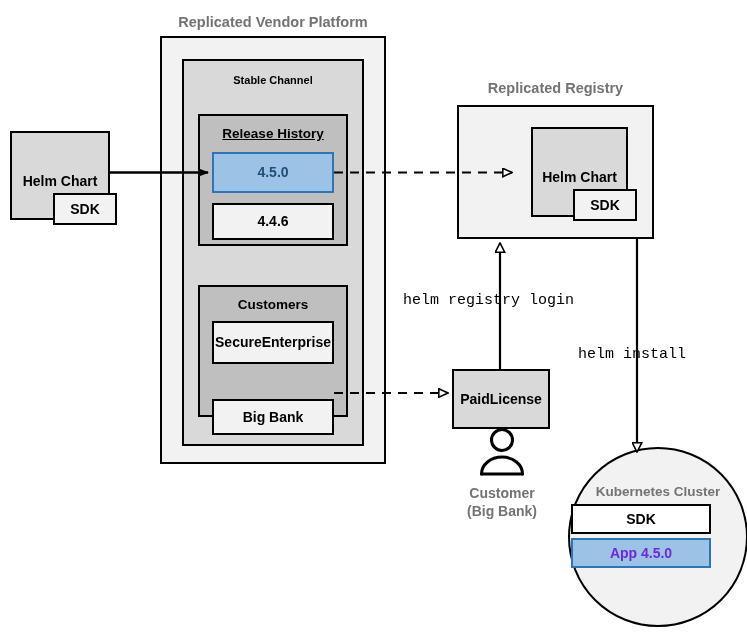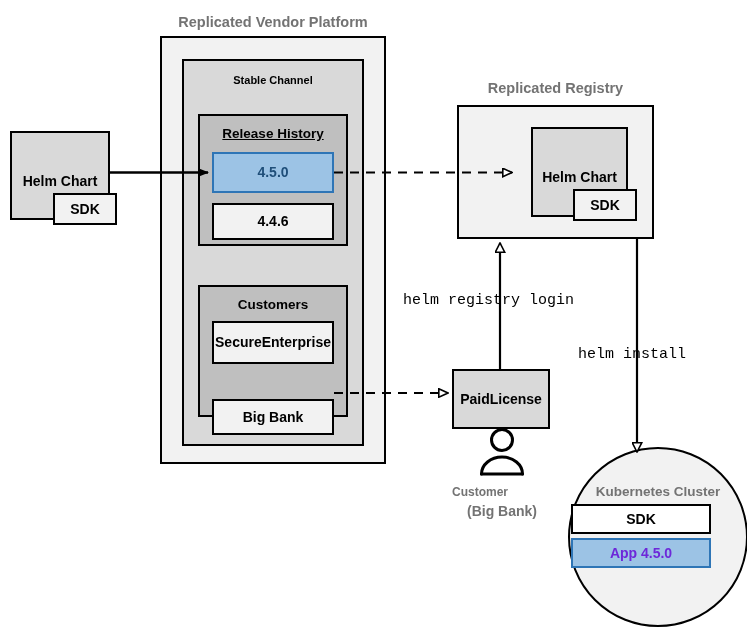--- a/index.html
+++ b/index.html
@@ -134,21 +134,21 @@
     <span>License</span>
   </div>
 
   <div class="person" style="left:476px; top:428px; width:52px; height:48px;">
     <svg width="52" height="48" viewBox="0 0 52 48" xmlns="http://www.w3.org/2000/svg">
       <circle cx="26" cy="12" r="10.5" fill="#ffffff" stroke="#000000" stroke-width="3"></circle>
       <path d="M 5.5 46 A 20.5 17 0 0 1 46.5 46" fill="#ffffff" stroke="#000000" stroke-width="3" stroke-linecap="round"></path>
       <line x1="5.5" y1="46" x2="46.5" y2="46" stroke="#000000" stroke-width="3" stroke-linecap="round"></line>
     </svg>
   </div>
-  <div class="title" style="left:420px; top:485px; width:120px; font-size:12px;">Customer</div>
+  <div class="title" style="left:442px; top:485px; width:120px; font-size:14px;">Customer</div>
   <div class="title" style="left:442px; top:503px; width:120px; font-size:14px;">(Big Bank)</div>
 
   <div class="circle" style="left:568px; top:447px; width:180px; height:180px; background:#f2f2f2;"></div>
   <div class="title" style="left:568px; top:477px; width:180px; font-size:13.5px;margin-top:7px;">Kubernetes Cluster</div>
 
   <div class="box" style="left:571px; top:504px; width:140px; height:30px; background:#ffffff; font-size:14px;">
     <span>SDK</span>
   </div>
   <div class="box" style="left:571px; top:538px; width:140px; height:30px; background:#9cc3e5; border-color:#2e75b6; color:#6d28d9; font-size:14px;">
     <span>App 4.5.0</span>

